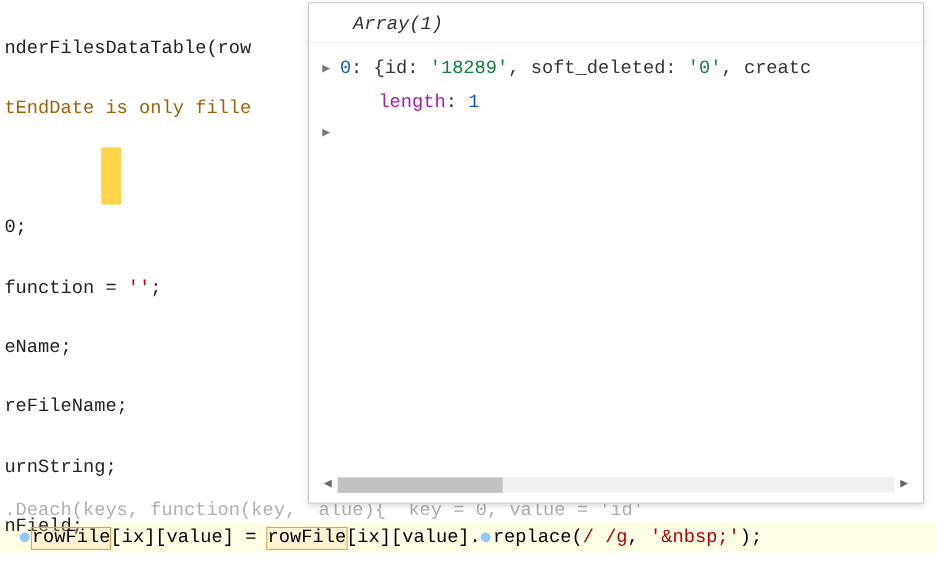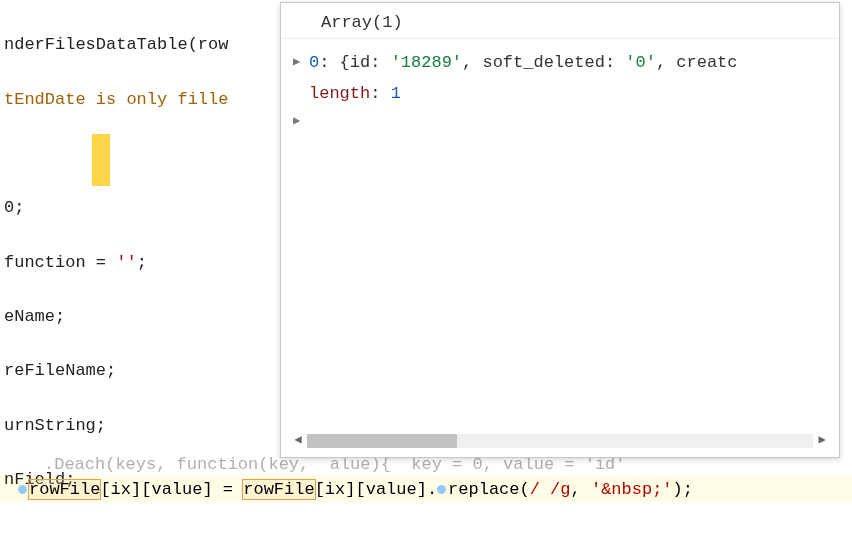--- a/index.html
+++ b/index.html
@@ -66,25 +66,25 @@
       align-items: center;
       padding: 2px 0;
     }
     .tooltip-row .arrow {
       width: 16px;
       color: #777;
       font-size: 12px;
       cursor: pointer;
     }
     .tooltip-row .no-arrow { width: 16px; }
-    .prop-key { color: #7f1d1d; }
+    .prop-key { color: #a21caf; margin-left: 35px; }
     .prop-num { color: #145caa; }
     .val-str { color: #15803d; }
     .val-gray { color: #888; }
-    .ital { }
+    .ital { font-style: italic; }
     .tooltip-scroll {
       position: absolute;
       left: 8px;
       bottom: 6px;
       right: 8px;
       height: 20px;
       display: flex;
       align-items: center;
     }
     .scroll-btn {
@@ -132,21 +132,20 @@
       top: 476px;
       left: 18px;
       white-space: pre;
     }
     .faded-line {
       color: #b0b0b0;
       position: absolute;
       top: 451px;
       left: 4px;
       white-space: pre;
-      margin-left: 40px;
     }
   </style>
 </head>
 <body>
 
 <div class="line-hl"></div>
 
 <div class="code-area">
 <div class="code-line"><span>nderFilesDataTable(row</span></div>
 <div class="code-line"><span class="kw-green">tEndDate is only fille</span></div>

